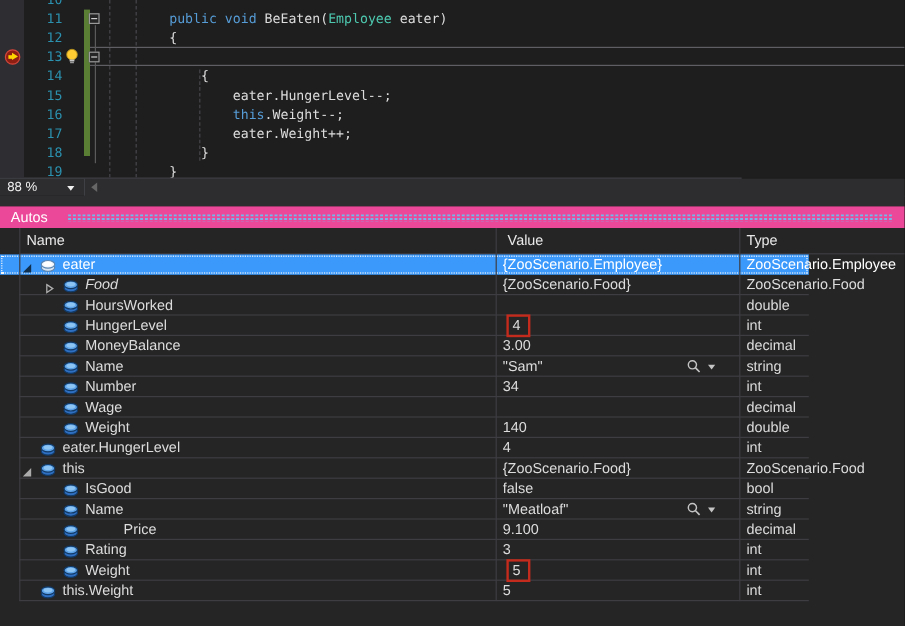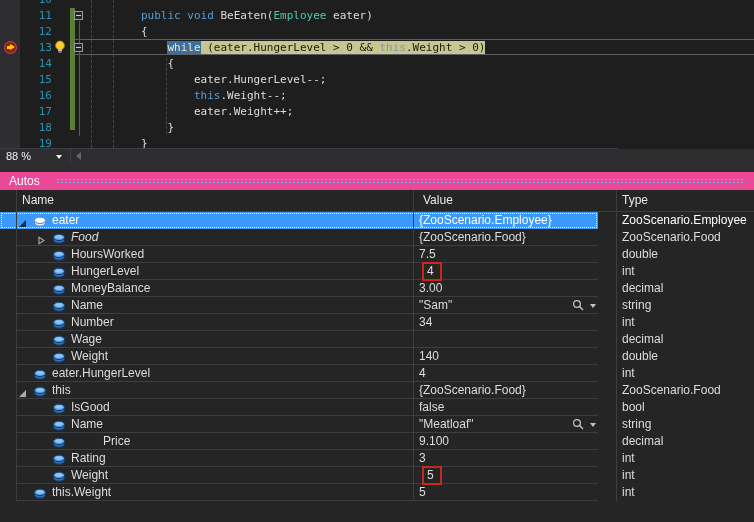--- a/index.html
+++ b/index.html
@@ -48,21 +48,21 @@
   .autos-title{position:absolute;left:0;top:172px;width:754px;height:18px;background:#ec4899;}
   .autos-title .tl{position:absolute;left:9px;top:2px;color:#FFFFFF;font:12px/14px "Liberation Sans",sans-serif;}
   .grip{position:absolute;left:56px;right:10px;top:6px;height:7px;
         background-image:radial-gradient(circle,#6FBBEE 0.9px,transparent 1px);background-size:4px 3px;}
   .grid{position:absolute;left:0;top:190px;width:754px;height:332px;background:#252526;}
   .ghead{position:absolute;left:0;top:0;width:754px;height:22px;color:#E8E8E8;
          font:12px/21px "Liberation Sans",sans-serif;}
   .ghead .hc{position:absolute;top:0;}
   .hline{position:absolute;left:16px;right:0;top:21px;height:1px;background:#3E3E42;}
   .vdiv{position:absolute;top:0;width:1px;height:311px;background:#3E3E42;z-index:6;}
-  .arow{position:absolute;left:0;width:598px;height:17px;color:#DCDCDC;
+  .arow{position:absolute;left:0;width:674px;height:17px;color:#DCDCDC;
         font:12px/16px "Liberation Sans",sans-serif;z-index:2;}
   .arow::after{content:"";position:absolute;left:16px;right:0;bottom:0;height:1px;background:#3E3E42;}
   .arow.sel{background:#3B99FC;color:#FFFFFF;outline:1px dotted #F5F5F5;outline-offset:-2px;z-index:3;}
   .arow.sel::after{display:none;}
   .tri{position:absolute;top:4px;}
   .nicon{position:absolute;top:3px;}
   .nm,.val,.typ{position:absolute;top:0;white-space:pre;}
   .val{left:419px;width:190px;overflow:visible;}
   .typ{left:622px;}
   .red-box{display:inline-block;border:2px solid #C42B1C;padding:0 6px 0 3px;margin-left:3px;
@@ -92,21 +92,20 @@
         <div class="cline">
           <span class="lnum">11</span>
           <span class="lcontent"><span class="tk-plain">        </span><span class="tk-kw">public</span><span class="tk-plain"> </span><span class="tk-kw">void</span><span class="tk-plain"> BeEaten(</span><span class="tk-type">Employee</span><span class="tk-plain"> eater)</span></span>
         </div>
         <div class="cline">
           <span class="lnum">12</span>
           <span class="lcontent"><span class="tk-plain">        {</span></span>
         </div>
         <div class="cline">
           <span class="lnum">13</span>
-          <span class="lcontent"><span class="tk-plain">            </span><span class="tk-while">while</span><span class="tk-stmt"> (eater.HungerLevel &gt; 0 &amp;&amp; </span><span class="tk-stmt-this">this</span><span class="tk-stmt">.Weight &gt; 0)</span></span>
         </div>
         <div class="cline">
           <span class="lnum">14</span>
           <span class="lcontent"><span class="tk-plain">            {</span></span>
         </div>
         <div class="cline">
           <span class="lnum">15</span>
           <span class="lcontent"><span class="tk-plain">                eater.HungerLevel--;</span></span>
         </div>
         <div class="cline">
@@ -190,21 +189,20 @@
           <span class="val">{ZooScenario.Food}</span>
           <span class="typ">ZooScenario.Food</span>
         </div>
         <div class="arow" style="top: 56px;">
           <span class="nicon" style="left: 52px;"><svg width="14" height="11" viewBox="0 0 14 11">
               <ellipse cx="7" cy="7" rx="5.6" ry="3.2" fill="#2F6FC2" stroke="#123A66"></ellipse>
               <ellipse cx="7" cy="4.3" rx="5.6" ry="3.2" fill="#5CA2E8" stroke="#123A66"></ellipse>
               <ellipse cx="7" cy="3.9" rx="3.6" ry="1.8" fill="#8CC4F4"></ellipse>
             </svg></span>
           <span class="nm" style="left: 71px;">HoursWorked</span>
-          <span class="val">7.5</span>
           <span class="typ">double</span>
         </div>
         <div class="arow" style="top: 73px;">
           <span class="nicon" style="left: 52px;"><svg width="14" height="11" viewBox="0 0 14 11">
               <ellipse cx="7" cy="7" rx="5.6" ry="3.2" fill="#2F6FC2" stroke="#123A66"></ellipse>
               <ellipse cx="7" cy="4.3" rx="5.6" ry="3.2" fill="#5CA2E8" stroke="#123A66"></ellipse>
               <ellipse cx="7" cy="3.9" rx="3.6" ry="1.8" fill="#8CC4F4"></ellipse>
             </svg></span>
           <span class="nm" style="left: 71px;">HungerLevel</span>
           <span class="val"><span class="red-box">4</span></span>

